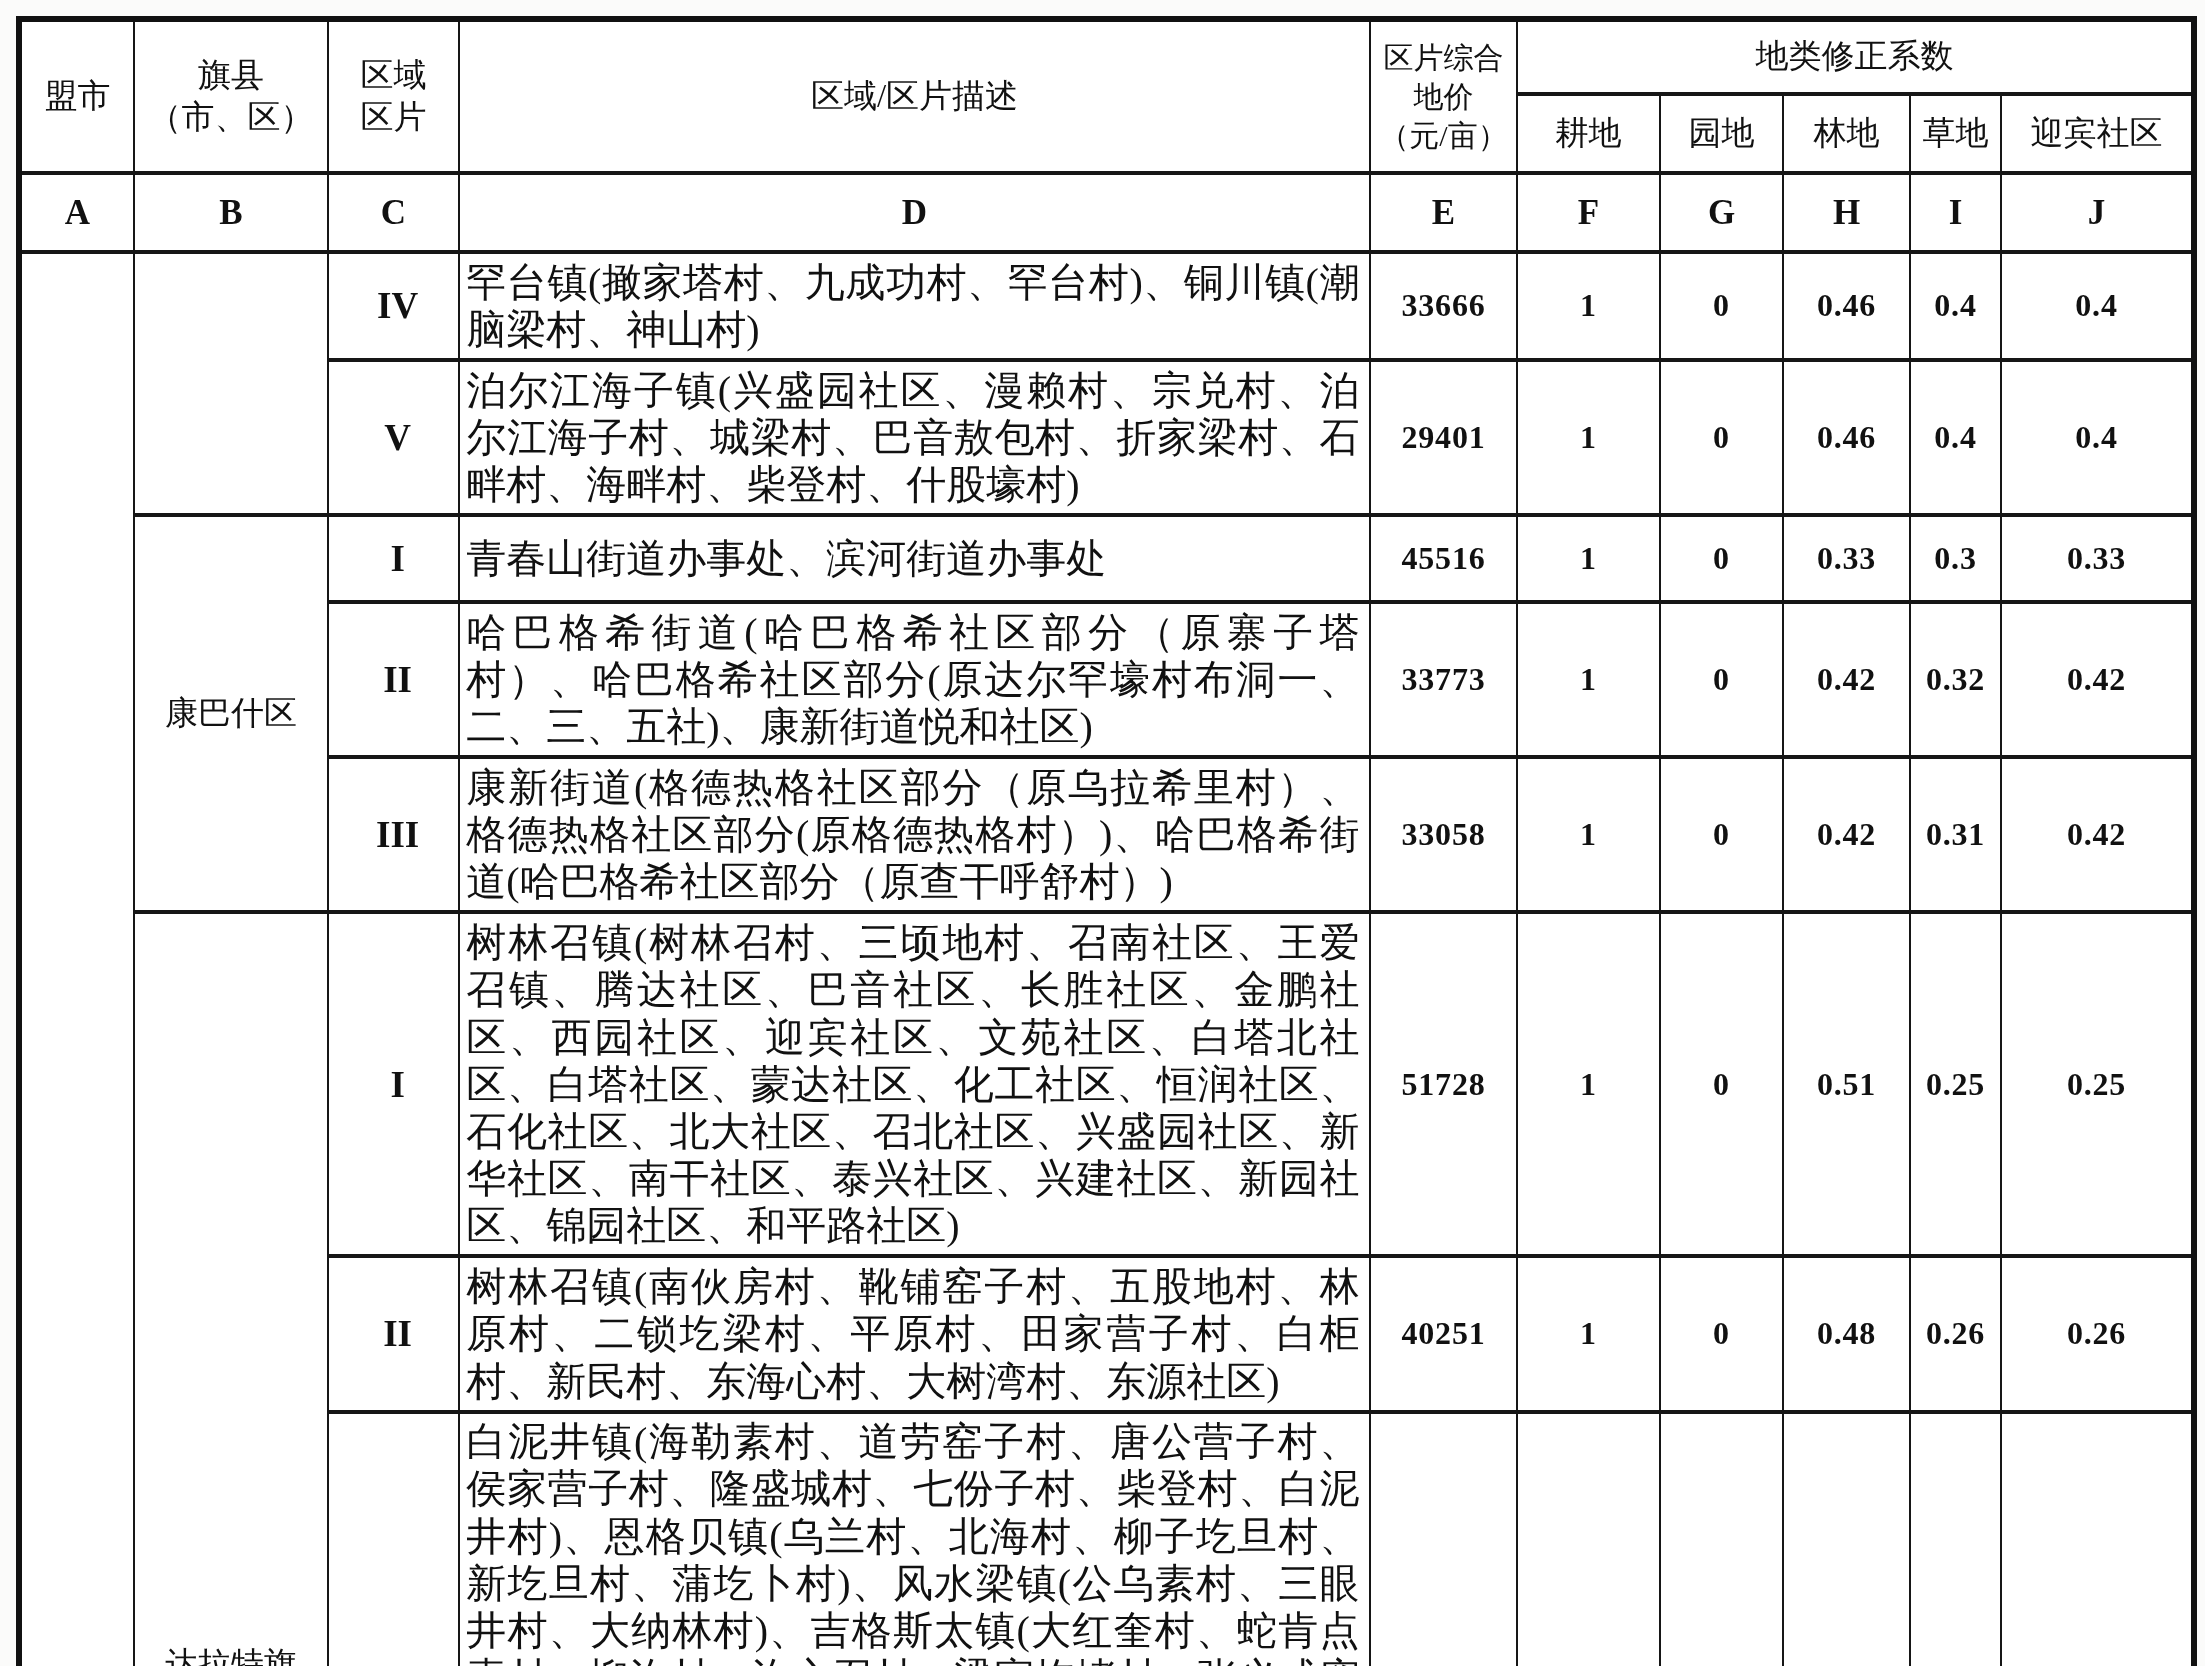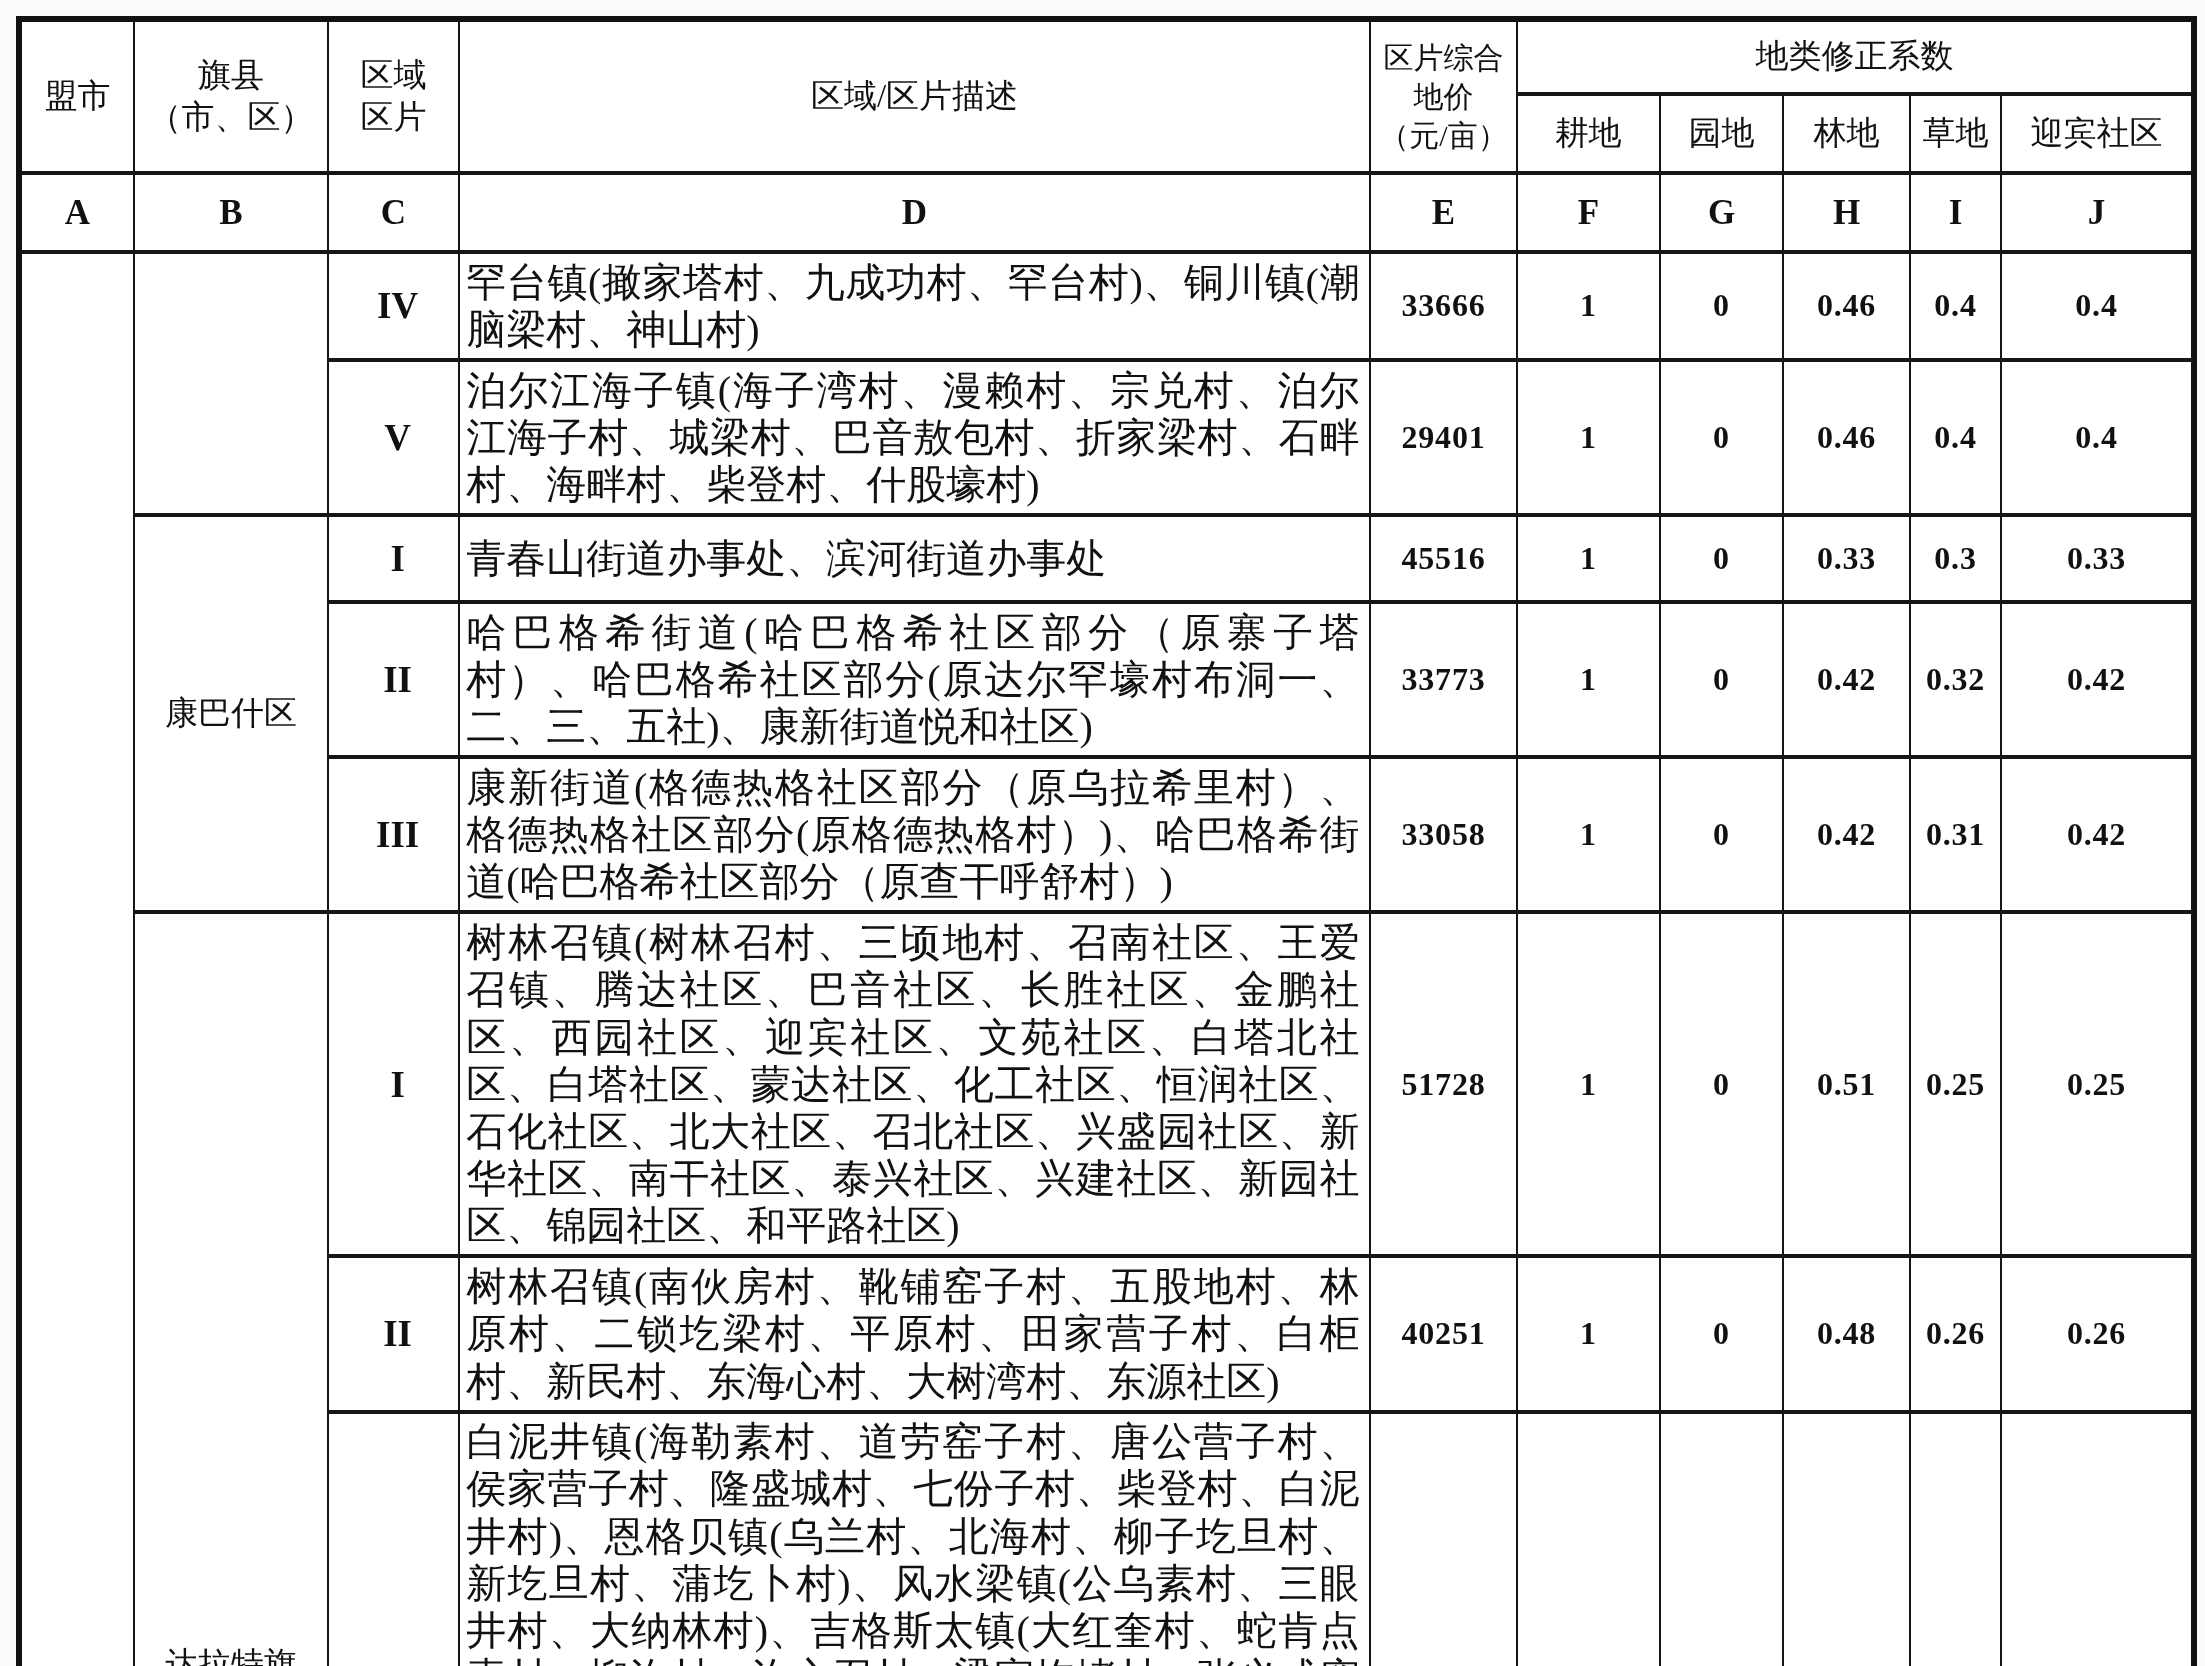--- a/index.html
+++ b/index.html
@@ -101,21 +101,21 @@
     <td class="num">33666</td>
     <td class="num">1</td>
     <td class="num">0</td>
     <td class="num">0.46</td>
     <td class="num">0.4</td>
     <td class="num">0.4</td>
   </tr>
 
   <tr style="height:103px">
     <td class="zone">V</td>
-    <td class="desc">泊尔江海子镇(海子湾村、漫赖村、宗兑村、泊尔江海子村、城梁村、巴音敖包村、折家梁村、石畔村、海畔村、柴登村、什股壕村)</td>
+    <td class="desc">泊尔江海子镇(兴盛园社区、漫赖村、宗兑村、泊尔江海子村、城梁村、巴音敖包村、折家梁村、石畔村、海畔村、柴登村、什股壕村)</td>
     <td class="num">29401</td>
     <td class="num">1</td>
     <td class="num">0</td>
     <td class="num">0.46</td>
     <td class="num">0.4</td>
     <td class="num">0.4</td>
   </tr>
 
   <tr style="height:87px">
     <td rowspan="3" class="county">康巴什区</td>

